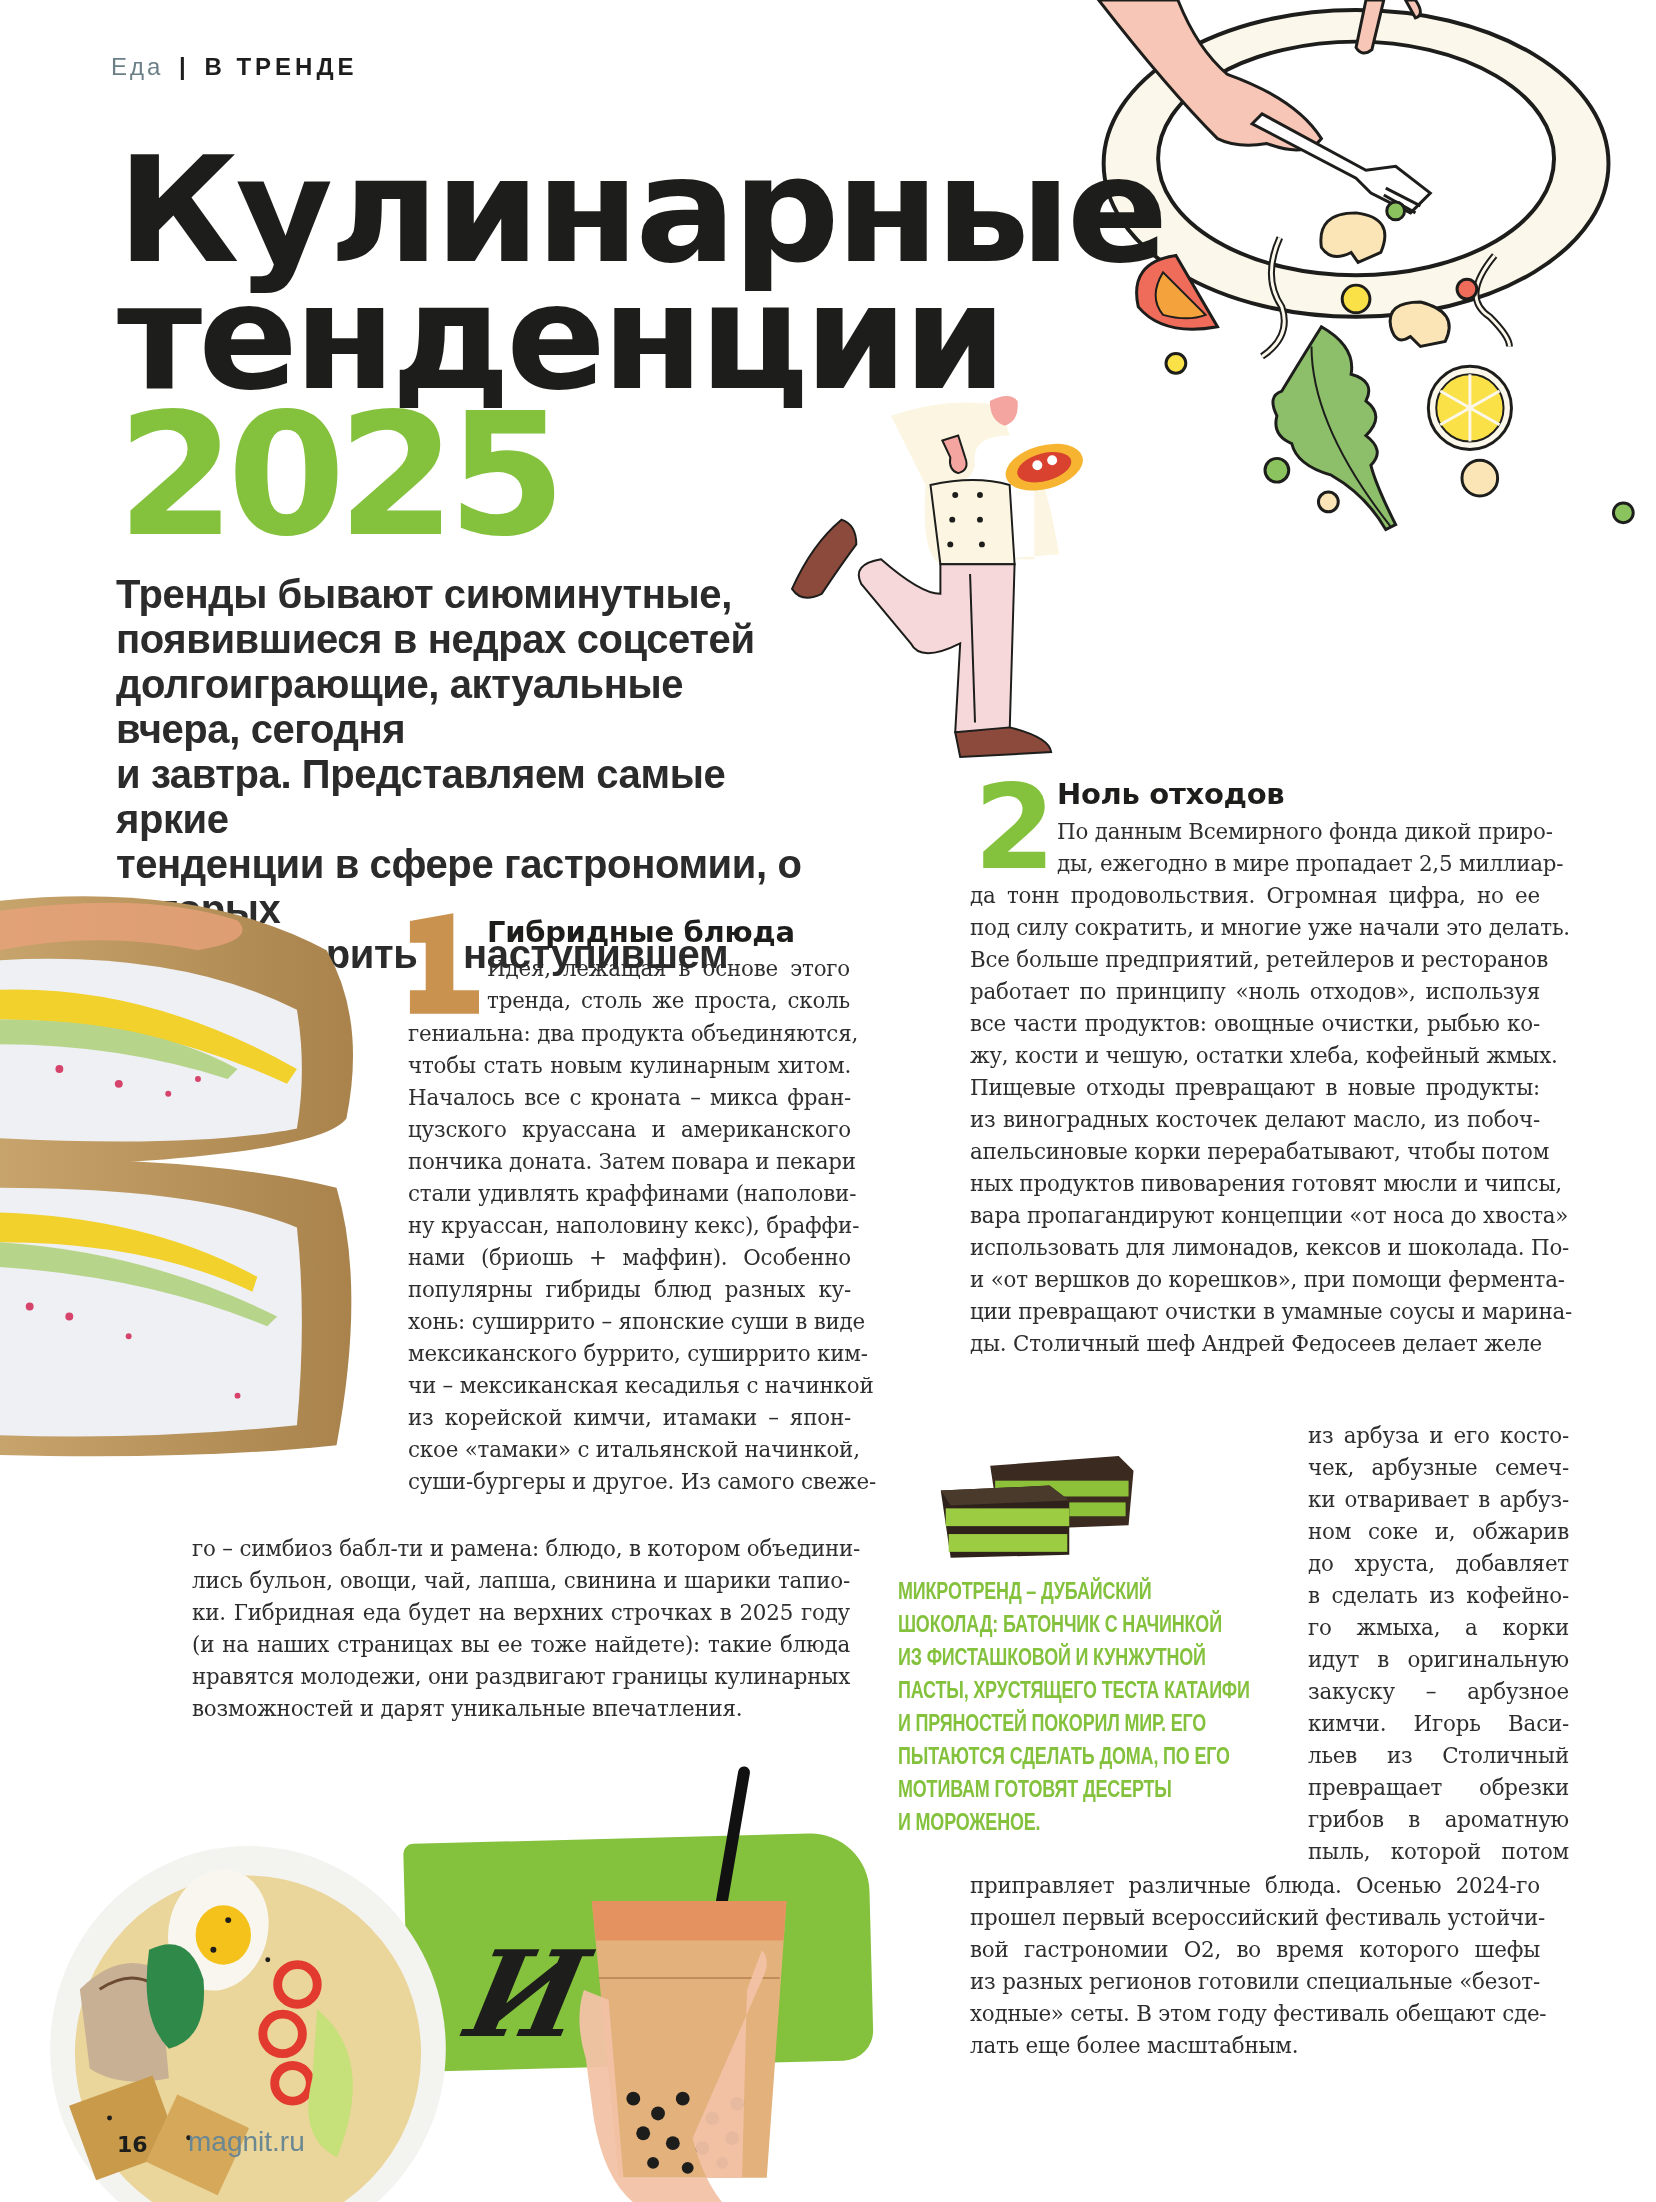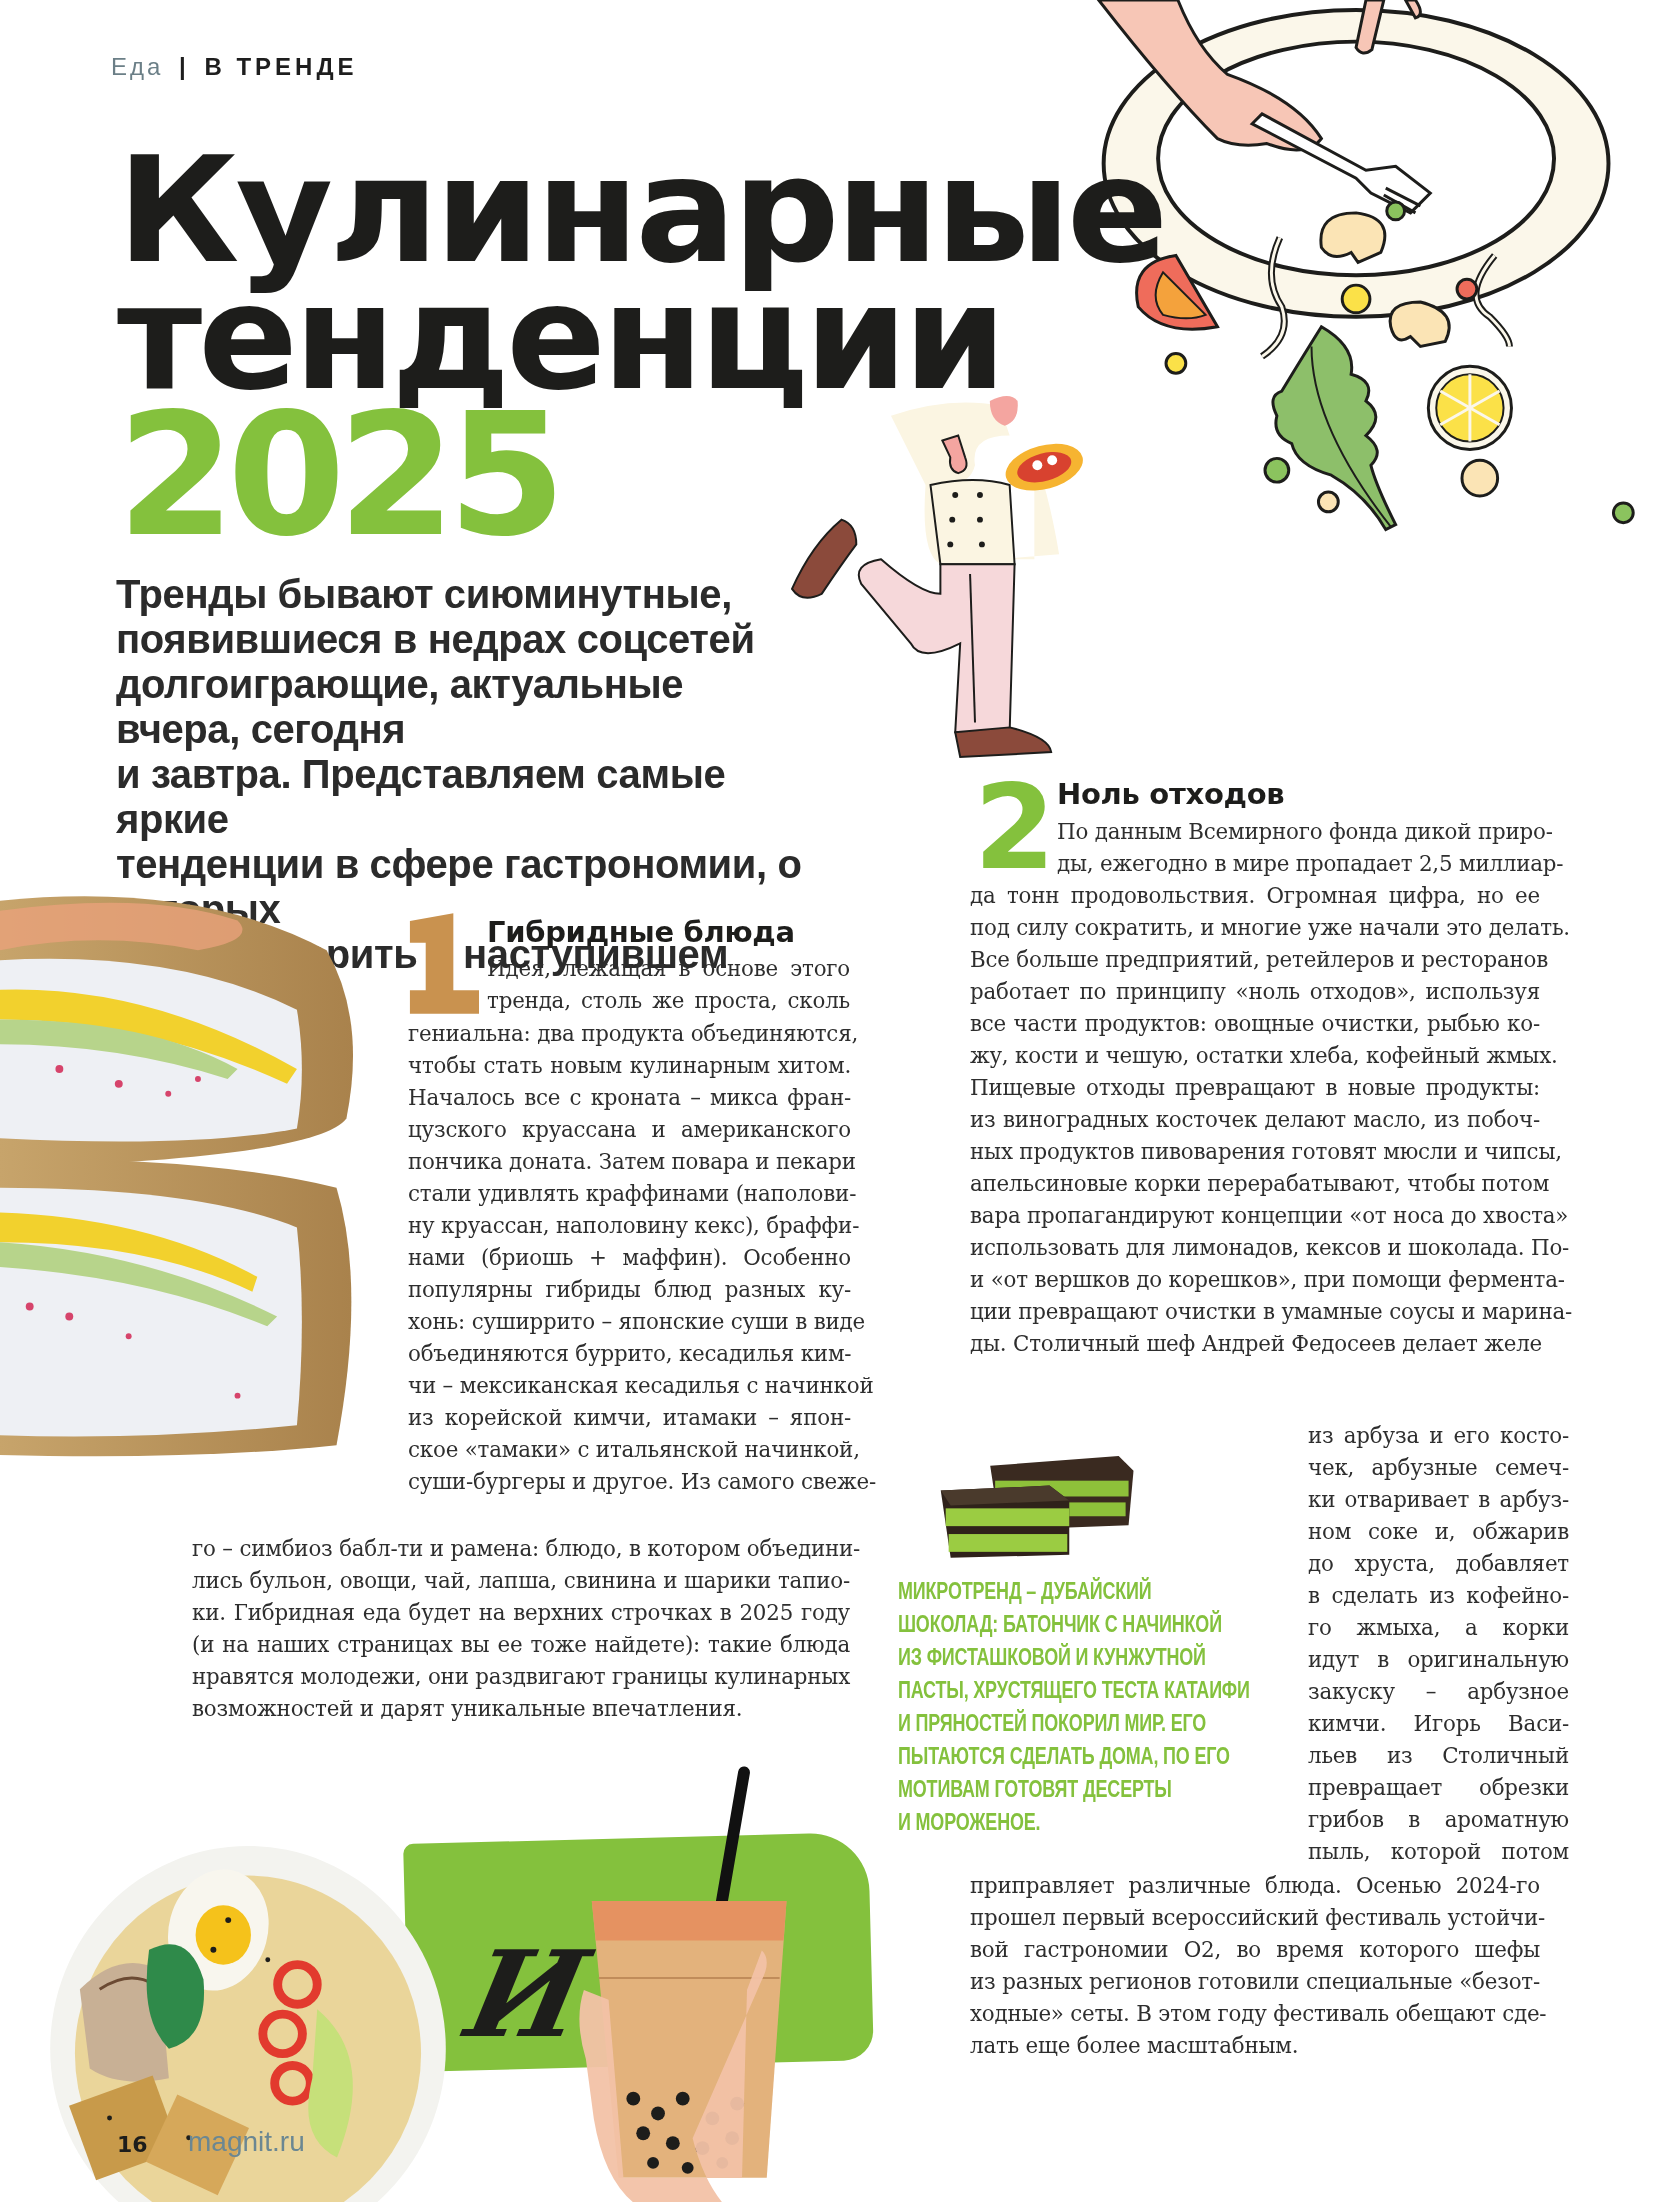--- a/index.html
+++ b/index.html
@@ -200,21 +200,21 @@
   <span class="ln">гениальна: два продукта объединяются,</span>
   <span class="ln">чтобы стать новым кулинарным хитом.</span>
   <span class="ln">Началось все с кроната – микса фран-</span>
   <span class="ln">цузского круассана и американского</span>
   <span class="ln">пончика доната. Затем повара и пекари</span>
   <span class="ln">стали удивлять краффинами (наполови-</span>
   <span class="ln">ну круассан, наполовину кекс), браффи-</span>
   <span class="ln">нами (бриошь + маффин). Особенно</span>
   <span class="ln">популярны гибриды блюд разных ку-</span>
   <span class="ln">хонь: суширрито – японские суши в виде</span>
-  <span class="ln">объединяются буррито, кесадилья ким-</span>
+  <span class="ln">мексиканского буррито, суширрито ким-</span>
   <span class="ln">чи – мексиканская кесадилья с начинкой</span>
   <span class="ln">из корейской кимчи, итамаки – япон-</span>
   <span class="ln">ское «тамаки» с итальянской начинкой,</span>
   <span class="ln">суши-бургеры и другое. Из самого свеже-</span>
 </div>
 <div class="abs body col1-bot">
   <span class="ln">го – симбиоз бабл-ти и рамена: блюдо, в котором объедини-</span>
   <span class="ln">лись бульон, овощи, чай, лапша, свинина и  шарики тапио-</span>
   <span class="ln">ки. Гибридная еда будет на верхних строчках в 2025 году</span>
   <span class="ln">(и на наших страницах вы ее тоже найдете): такие блюда</span>
@@ -231,22 +231,22 @@
 </div>
 <div class="abs body col2-mid">
   <span class="ln">да тонн продовольствия. Огромная цифра, но ее</span>
   <span class="ln">под силу сократить, и многие уже начали это делать.</span>
   <span class="ln">Все больше предприятий, ретейлеров и ресторанов</span>
   <span class="ln">работает по принципу «ноль отходов», используя</span>
   <span class="ln">все части продуктов: овощные очистки, рыбью ко-</span>
   <span class="ln">жу, кости и чешую, остатки хлеба, кофейный жмых.</span>
   <span class="ln">Пищевые отходы превращают в новые продукты:</span>
   <span class="ln">из виноградных косточек делают масло, из побоч-</span>
+  <span class="ln">апельсиновые корки перерабатывают, чтобы потом</span>
   <span class="ln">ных продуктов пивоварения готовят мюсли и чипсы,</span>
-  <span class="ln">апельсиновые корки перерабатывают, чтобы потом</span>
   <span class="ln">вара пропагандируют концепции «от носа до хвоста»</span>
   <span class="ln">использовать для лимонадов, кексов и шоколада. По-</span>
   <span class="ln">и «от вершков до корешков», при помощи фермента-</span>
   <span class="ln">ции превращают очистки в умамные соусы и марина-</span>
   <span class="ln">ды. Столичный шеф Андрей Федосеев делает желе</span>
 </div>
 <div class="abs body col2-narrow">
   <span class="ln">из арбуза и его косто-</span>
   <span class="ln">чек, арбузные семеч-</span>
   <span class="ln">ки отваривает в арбуз-</span>

